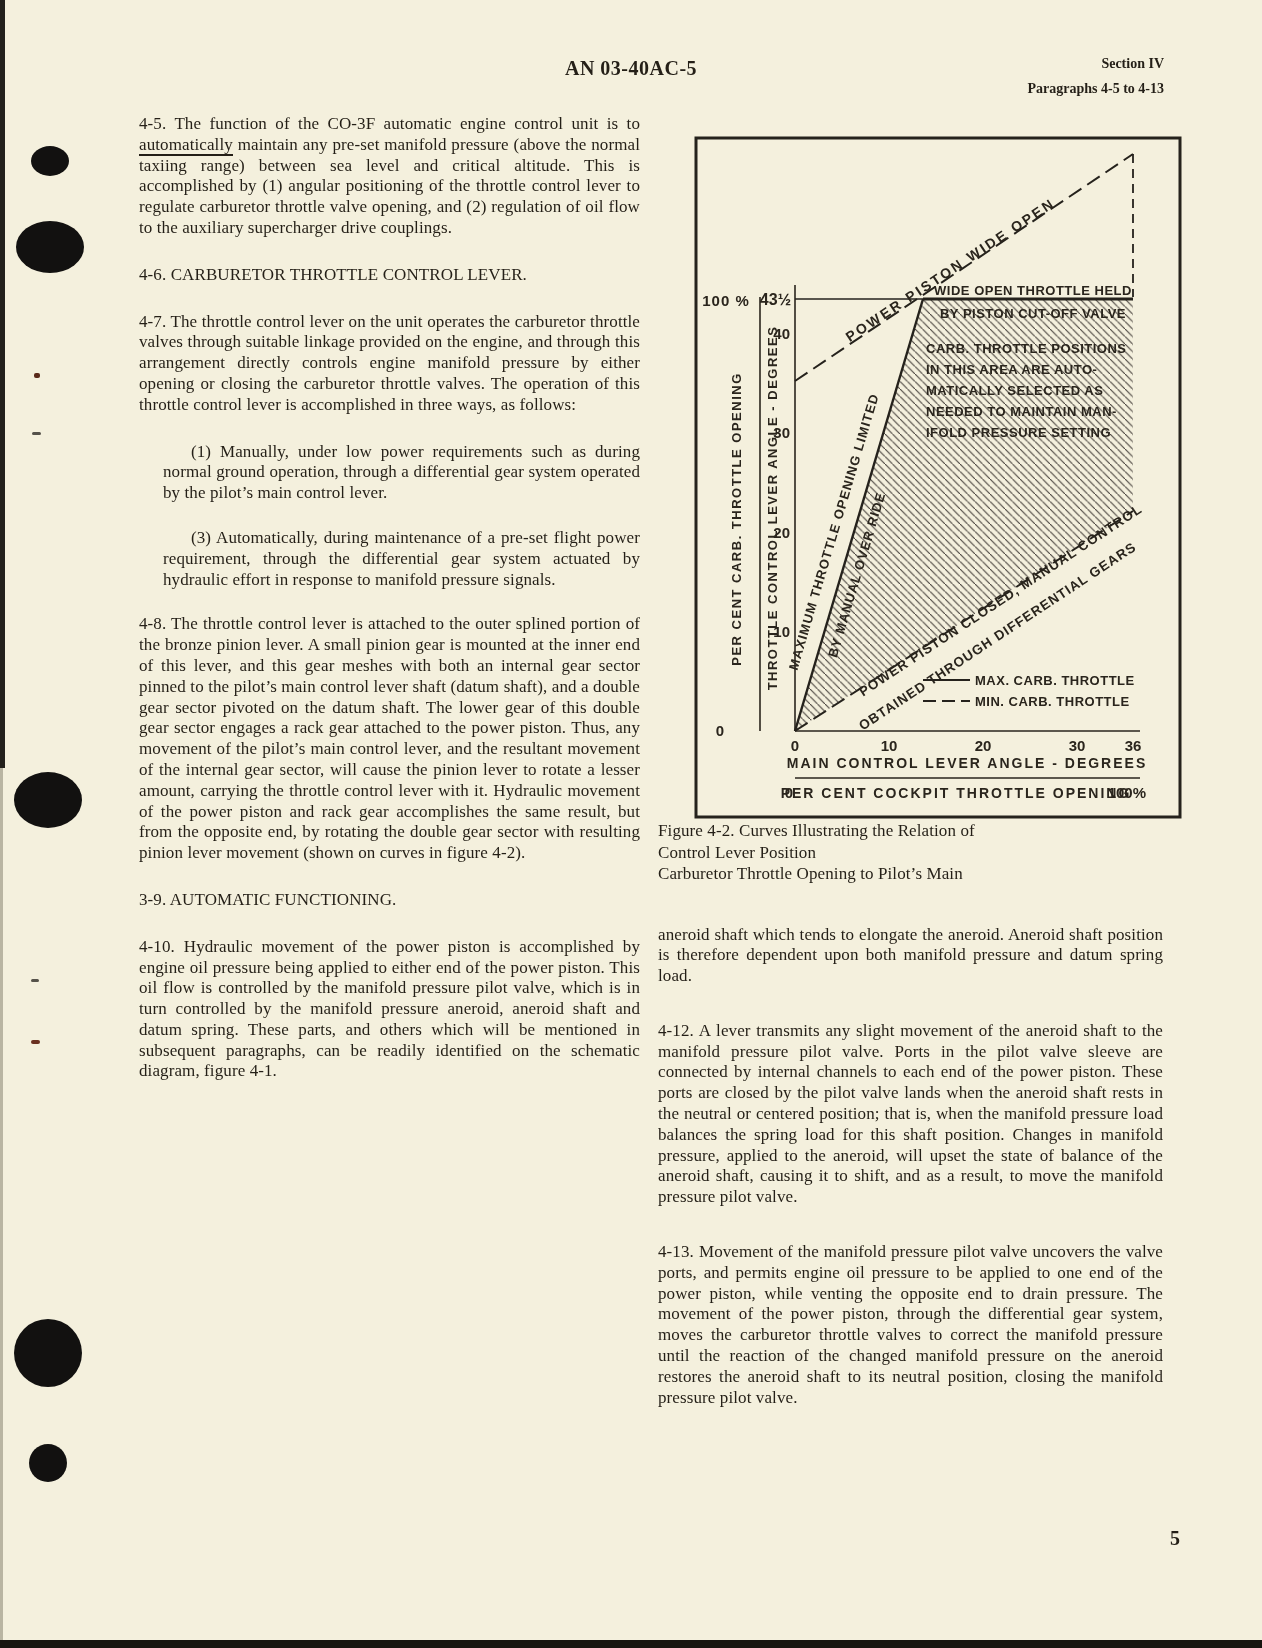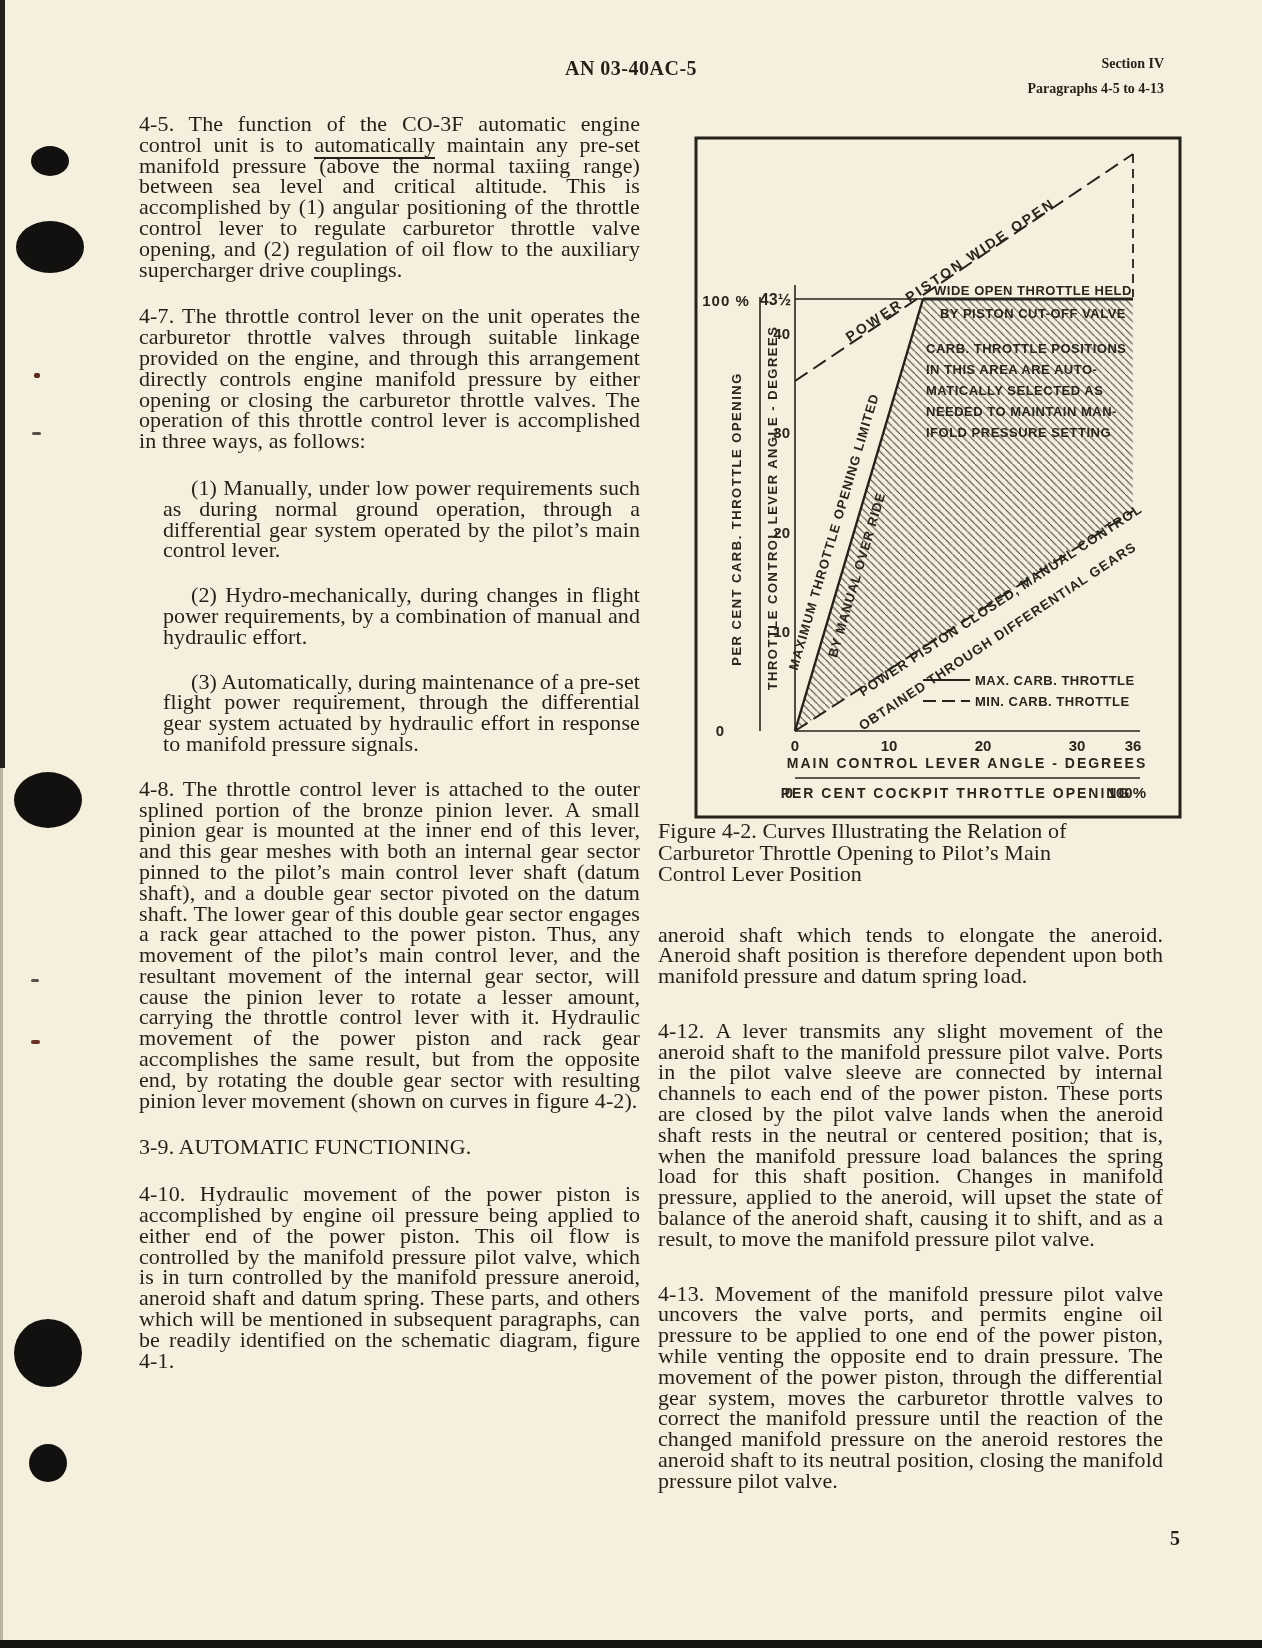--- a/index.html
+++ b/index.html
@@ -9,21 +9,21 @@
   .edge-left{position:absolute;left:0;top:0;width:5px;height:768px;background:#23211c;}
   .edge-left-faint{position:absolute;left:0;top:768px;width:3px;height:880px;background:#b9b5a2;}
   .edge-bottom{position:absolute;left:0;top:1640px;width:1262px;height:8px;background:#17150f;}
   .hole{position:absolute;background:#121110;border-radius:50%;}
   .speck{position:absolute;border-radius:2px;}
   
   .hdr-center{position:absolute;top:57px;left:500px;width:262px;text-align:center;font-size:20px;font-weight:bold;letter-spacing:.5px;}
   .hdr-right{position:absolute;top:51px;right:98px;text-align:right;font-size:14px;font-weight:bold;line-height:25px;}
   .pageno{position:absolute;left:1170px;top:1527px;font-size:20px;font-weight:bold;}
   
-  .col{position:absolute;text-align:justify;font-size:22px;line-height:20.8px;letter-spacing:.1px;}
+  .col{position:absolute;text-align:justify;font-size:17px;line-height:20.8px;letter-spacing:.1px;}
   .col-left{left:139px;top:114px;width:501px;}
   .col-right{left:658px;top:820px;width:505px;}
   .col p{margin:0 0 26px 0;}
   .col p.item{text-indent:28px;margin-bottom:24px;margin-left:24px;}
   .col-right p{margin:16px 0 34px 0;font-family:Liberation Serif, serif;}
   .caption{ text-align:left;line-height:21.5px;margin-bottom:40px;}
   .caption div{white-space:nowrap;}
   .u{border-bottom:2px solid #241f17;}
   
   .figwrap{position:absolute;left:694px;top:136px;width:489px;height:684px;text-align:center;}
@@ -48,23 +48,23 @@
   <div class="hole" style="left:29px;top:1444px;width:38px;height:38px;"></div>
 
   <div class="hdr-center">AN 03-40AC-5</div>
   <div class="hdr-right">
     <div>Section IV</div>
     <div>Paragraphs 4-5 to 4-13</div>
   </div>
 
   <div class="col col-left">
     <p><span>4-5.  The function of the CO-3F automatic engine control unit is to </span><span class="u">automatically</span><span> maintain any pre-set manifold pressure (above the normal taxiing range) between sea level and critical altitude.  This is accomplished by (1) angular positioning of the throttle control lever to regulate carburetor throttle valve opening, and (2) regulation of oil flow to the auxiliary supercharger drive couplings.</span></p>
+    <p>4-6. CARBURETOR THROTTLE CONTROL LEVER.</p>
     <p>4-7.  The throttle control lever on the unit operates the carburetor throttle valves through suitable linkage provided on the engine, and through this arrangement directly controls engine manifold pressure by either opening or closing the carburetor throttle valves.  The operation of this throttle control lever is accomplished in three ways, as follows:</p>
     <p class="item">(1)  Manually, under low power requirements such as during normal ground operation, through a differential gear system operated by the pilot’s main control lever.</p>
-    <p class="item">(2)  Hydro-mechanically, during changes in flight power requirements, by a combination of manual and hydraulic effort.</p>
     <p class="item">(3)  Automatically, during maintenance of a pre-set flight power requirement, through the differential gear system actuated by hydraulic effort in response to manifold pressure signals.</p>
     <p>4-8.  The throttle control lever is attached to the outer splined portion of the bronze pinion lever.  A small pinion gear is mounted at the inner end of this lever, and this gear meshes with both an internal gear sector pinned to the pilot’s main control lever shaft (datum shaft), and a double gear sector pivoted on the datum shaft.  The lower gear of this double gear sector engages a rack gear attached to the power piston.  Thus, any movement of the pilot’s main control lever, and the resultant movement of the internal gear sector, will cause the pinion lever to rotate a lesser amount, carrying the throttle control lever with it.  Hydraulic movement of the power piston and rack gear accomplishes the same result, but from the opposite end, by rotating the double gear sector with resulting pinion lever movement (shown on curves in figure 4-2).</p>
     <p>3-9. AUTOMATIC FUNCTIONING.</p>
     <p>4-10.  Hydraulic movement of the power piston is accomplished by engine oil pressure being applied to either end of the power piston.  This oil flow is controlled by the manifold pressure pilot valve, which is in turn controlled by the manifold pressure aneroid, aneroid shaft and datum spring.  These parts, and others which will be mentioned in subsequent paragraphs, can be readily identified on the schematic diagram, figure 4-1.</p>
   </div>
 
   <div class="figwrap">
     <svg width="489" height="684" viewBox="694 122 489 684">
       <defs>
         <pattern id="hatch" patternUnits="userSpaceOnUse" width="7.5" height="7.5">
@@ -128,22 +128,22 @@
       <line x1="923" y1="666" x2="970" y2="666" stroke="#25221c" stroke-width="2.2"></line>
       <text x="975" y="671" font-size="13" letter-spacing="0.5">MAX. CARB. THROTTLE</text>
       <line x1="923" y1="687" x2="970" y2="687" stroke="#25221c" stroke-width="2" stroke-dasharray="13,6"></line>
       <text x="975" y="692" font-size="13" letter-spacing="0.5">MIN. CARB. THROTTLE</text>
     </svg>
   </div>
 
   <div class="col col-right">
     <div class="caption">
       <div>Figure 4-2.  Curves Illustrating the Relation of</div>
+      <div>Control Lever Position</div>
       <div>Carburetor Throttle Opening to Pilot’s Main</div>
-      <div>Control Lever Position</div>
     </div>
     <p>aneroid shaft which tends to elongate the aneroid.  Aneroid shaft position is therefore dependent upon both manifold pressure and datum spring load.</p>
     <p>4-12.  A lever transmits any slight movement of the aneroid shaft to the manifold pressure pilot valve.  Ports in the pilot valve sleeve are connected by internal channels to each end of the power piston.  These ports are closed by the pilot valve lands when the aneroid shaft rests in the neutral or centered position; that is, when the manifold pressure load balances the spring load for this shaft position.  Changes in manifold pressure, applied to the aneroid, will upset the state of balance of the aneroid shaft, causing it to shift, and as a result, to move the manifold pressure pilot valve.</p>
     <p>4-13.  Movement of the manifold pressure pilot valve uncovers the valve ports, and permits engine oil pressure to be applied to one end of the power piston, while venting the opposite end to drain pressure.  The movement of the power piston, through the differential gear system, moves the carburetor throttle valves to correct the manifold pressure until the reaction of the changed manifold pressure on the aneroid restores the aneroid shaft to its neutral position, closing the manifold pressure pilot valve.</p>
   </div>
 
   <div class="pageno">5</div>
 
 </div>
 

